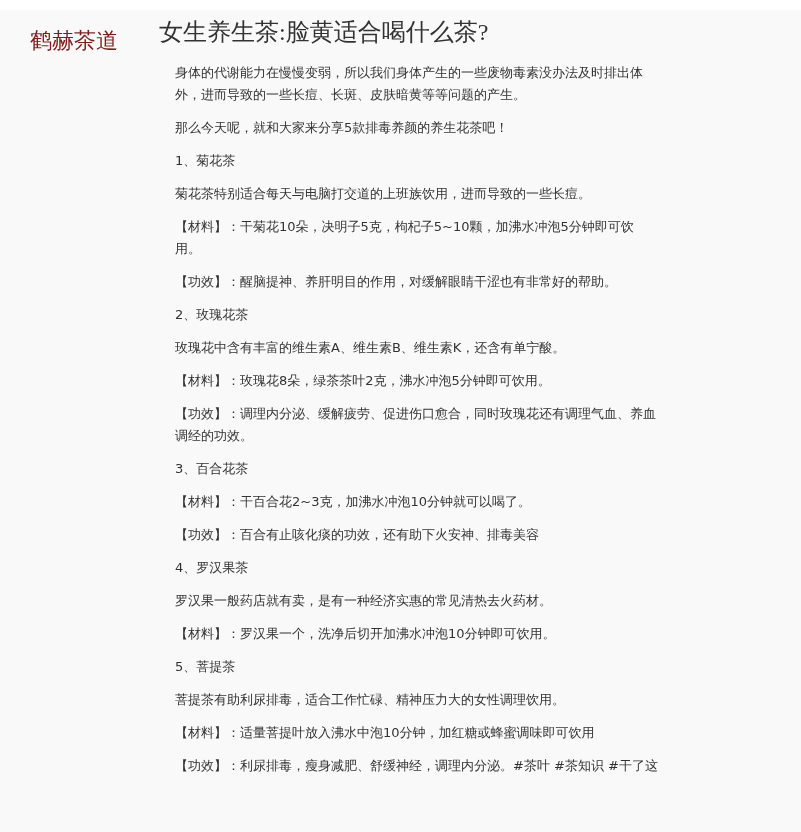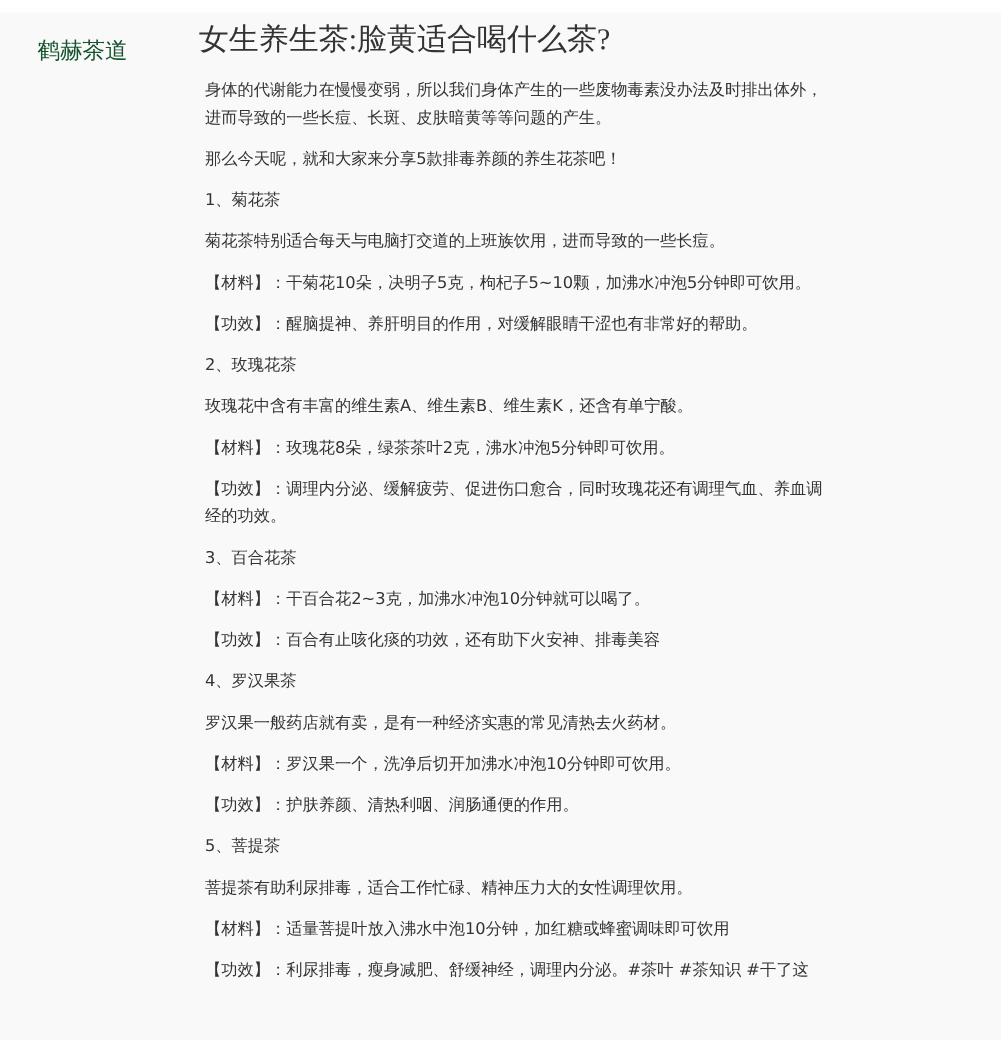--- a/index.html
+++ b/index.html
@@ -16,22 +16,22 @@
       top: 10px;
       left: 0;
       width: 801px;
       height: 822px;
       background: #f9f9f9;
     }
     .logo {
       position: absolute;
       left: 30px;
       top: 16px;
-      font-size: 18px;
-      color: #14532d;
+      font-size: 22px;
+      color: #7f1d1d;
       letter-spacing: 0px;
       line-height: 30px;
       cursor: pointer;
     }
     .article {
       position: absolute;
       left: 159px;
       top: 6px;
       width: 500px;
     }
@@ -39,21 +39,21 @@
       font-size: 24px;
       font-weight: normal;
       color: #333333;
       margin: 0 0 14px 0;
       line-height: 32px;
       font-family: Liberation Serif, serif;
     }
     .para {
       font-size: 13px;
       line-height: 22px;
-      margin: 0 0 11px 5px;
+      margin: 0 0 11px 16px;
       color: #333333;
     }
   </style>
 </head>
 <body>
 
 <div class="page">
   <div class="logo">鹤赫茶道</div>
 
   <div class="article">
@@ -67,19 +67,18 @@
     <p class="para">2、玫瑰花茶</p>
     <p class="para">玫瑰花中含有丰富的维生素A、维生素B、维生素K，还含有单宁酸。</p>
     <p class="para">【材料】：玫瑰花8朵，绿茶茶叶2克，沸水冲泡5分钟即可饮用。</p>
     <p class="para">【功效】：调理内分泌、缓解疲劳、促进伤口愈合，同时玫瑰花还有调理气血、养血调经的功效。</p>
     <p class="para">3、百合花茶</p>
     <p class="para">【材料】：干百合花2~3克，加沸水冲泡10分钟就可以喝了。</p>
     <p class="para">【功效】：百合有止咳化痰的功效，还有助下火安神、排毒美容</p>
     <p class="para">4、罗汉果茶</p>
     <p class="para">罗汉果一般药店就有卖，是有一种经济实惠的常见清热去火药材。</p>
     <p class="para">【材料】：罗汉果一个，洗净后切开加沸水冲泡10分钟即可饮用。</p>
-    <p class="para">【功效】：护肤养颜、清热利咽、润肠通便的作用。</p>
     <p class="para">5、菩提茶</p>
     <p class="para">菩提茶有助利尿排毒，适合工作忙碌、精神压力大的女性调理饮用。</p>
     <p class="para">【材料】：适量菩提叶放入沸水中泡10分钟，加红糖或蜂蜜调味即可饮用</p>
     <p class="para">【功效】：利尿排毒，瘦身减肥、舒缓神经，调理内分泌。#茶叶 #茶知识 #干了这</p>
   </div>
 </div>
 
 </body></html>

